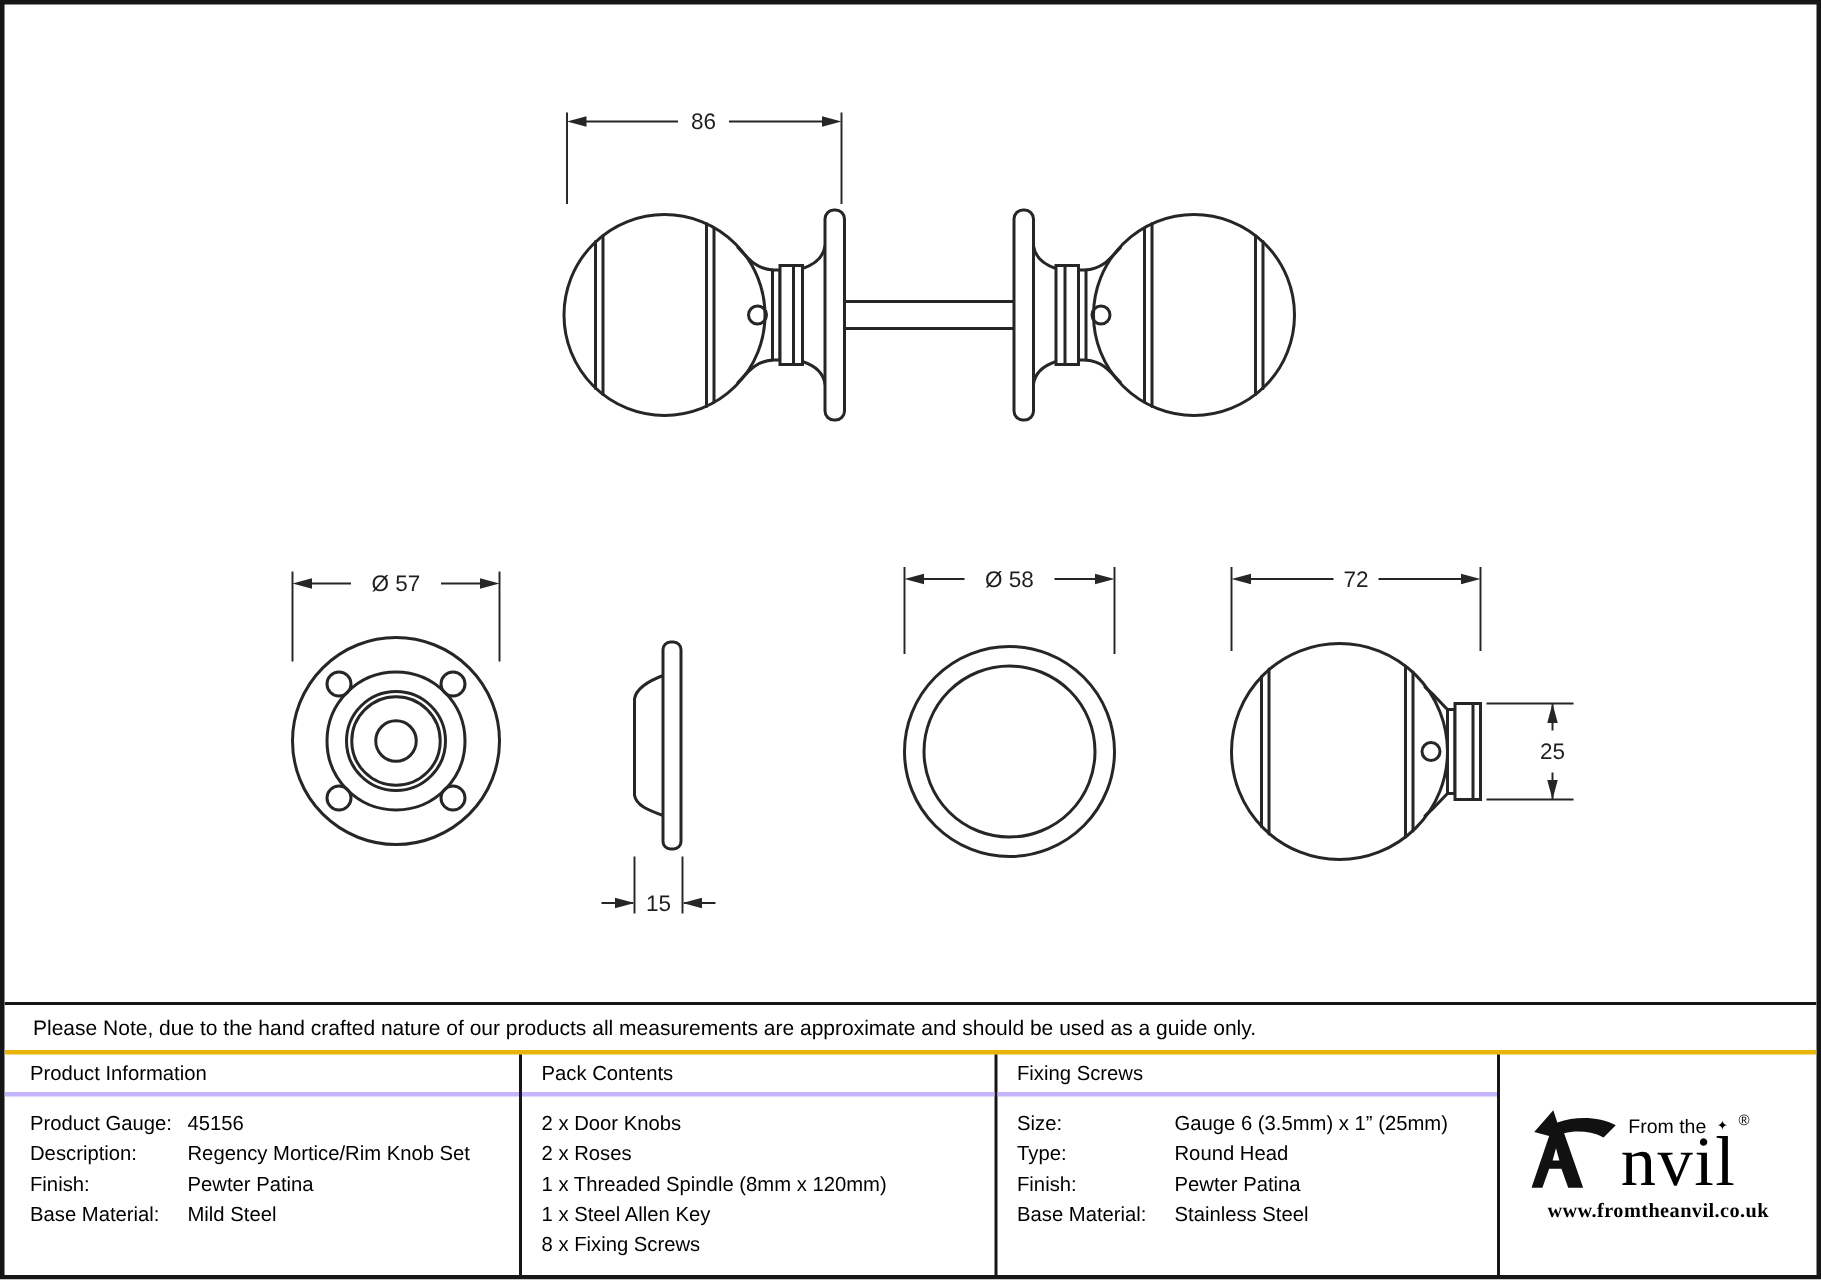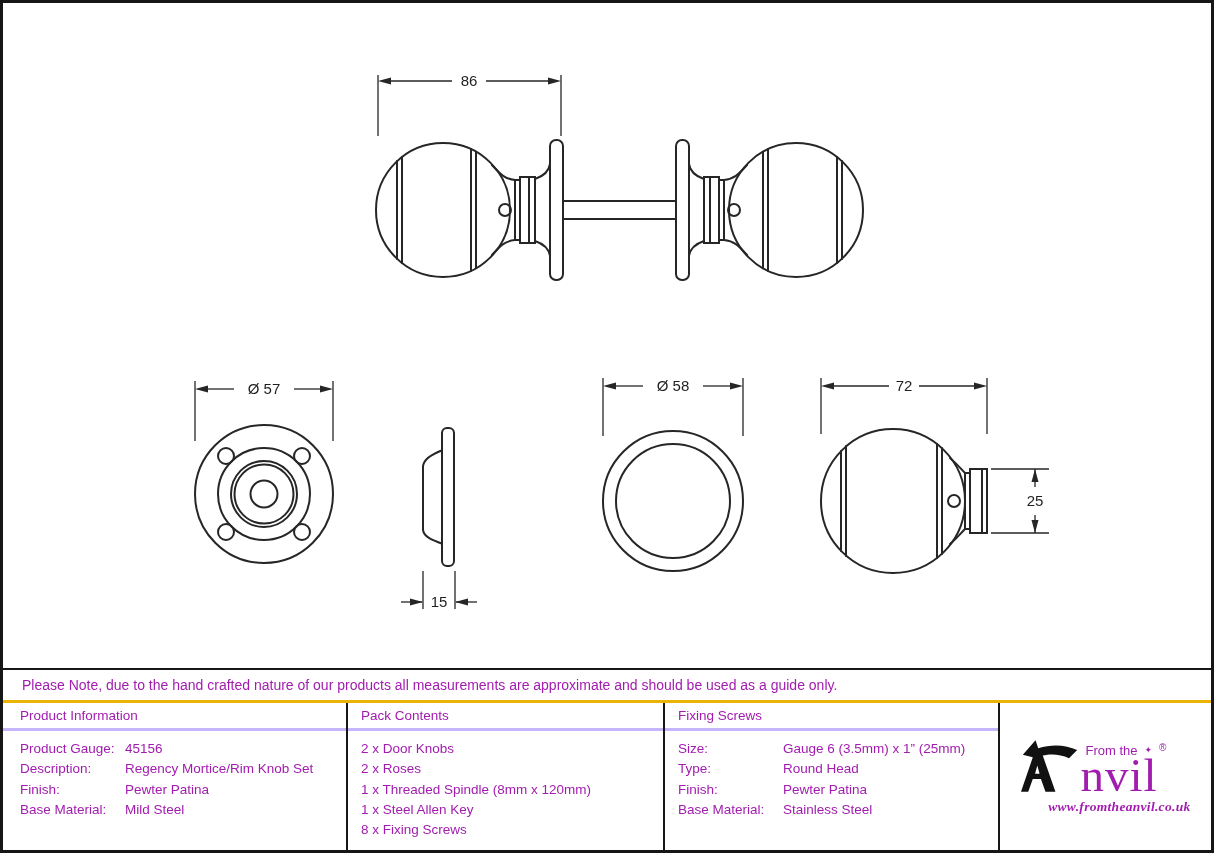--- a/index.html
+++ b/index.html
@@ -3,21 +3,21 @@
 <meta charset="utf-8">
 <style>
   html,body{margin:0;padding:0;background:#ffffff;}
   .page{
     position:relative;
     width:1214px;height:853px;
     box-sizing:border-box;
     background:#ffffff;
     border:3px solid #161616;
     font-family:"Liberation Sans",sans-serif;
-    color:#a21caf;
+    color:#000000;
     overflow:hidden;
   }
   svg.drawing{position:absolute;left:0;top:0;display:block;}
   svg.drawing text{
     font-family:"Liberation Sans",sans-serif;
     font-size:15px;
     fill:#1f1f1f;
     text-anchor:middle;
   }
   .obj{fill:none;stroke:#262626;stroke-width:2;stroke-linecap:round;}
@@ -73,23 +73,23 @@
   }
   .diamond{font-size:9px;line-height:9px;}
   .reg{font-size:10px;margin-top:-6px;}
   .nvil{
     font-family:"Liberation Serif",serif;
     font-size:47px;line-height:33px;
     letter-spacing:1px;
   }
   .site{
     font-family:"Liberation Serif",serif;
-    font-style:italic;font-weight:bold;
+    font-weight:bold;
     font-size:13.5px;letter-spacing:0.3px;
-    margin-top:7px;text-align:right;
+    margin-top:7px;text-align:center;
   }
 </style>
 </head>
 <body>
 
 <div class="page">
 
   <svg class="drawing" width="1208" height="663" viewBox="0 0 1208 663">
 
     <g>

